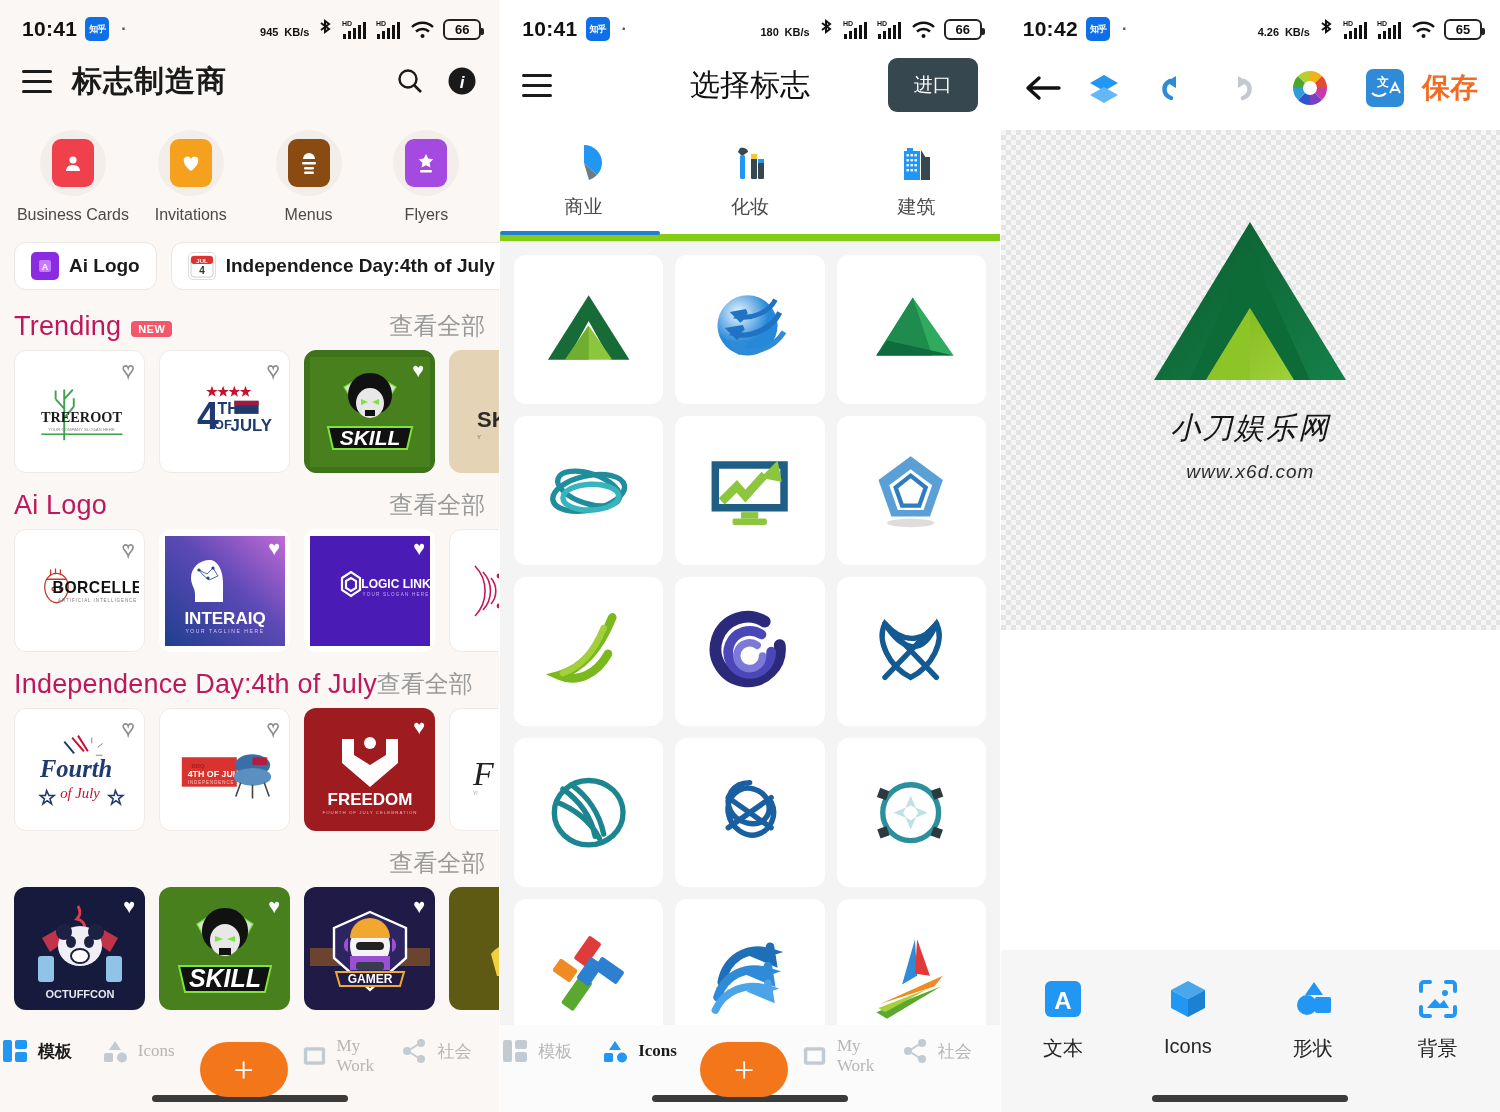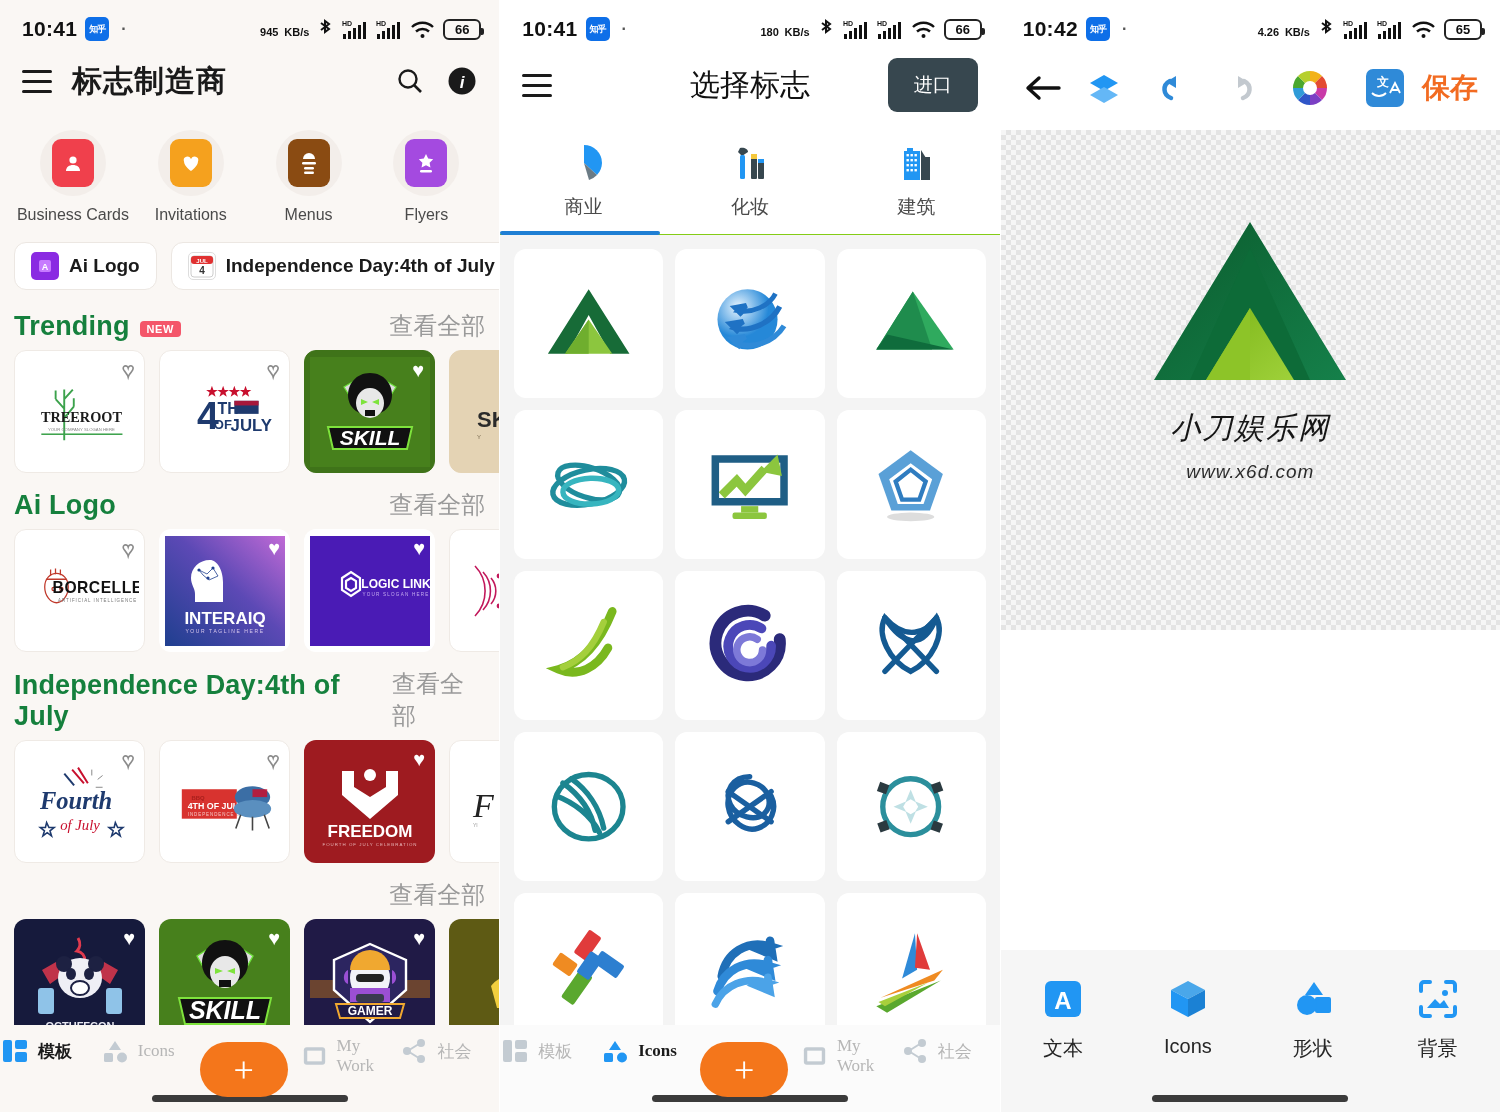--- a/index.html
+++ b/index.html
@@ -48,40 +48,40 @@
 
   .chips { display:flex; gap:14px; padding:14px 14px 10px; overflow:hidden; }
   .chip {
     background:#fff; border:1px solid #ece7e2; border-radius:12px;
     height:48px; display:flex; align-items:center; gap:10px; padding:0 16px;
     font-size:19px; font-weight:600; color:#1a1a1a; white-space:nowrap; flex:none; cursor:pointer;
   }
   .chip-ico { width:28px; height:28px; border-radius:5px; display:flex; align-items:center; justify-content:center; font-size:11px; font-weight:700; color:#fff; overflow:hidden;}
 
   .sec-head { display:flex; align-items:flex-end; padding:10px 14px 8px; }
-  .sec-title { font-size:27px; font-weight:700; color:#15803d; letter-spacing:.2px; }
+  .sec-title { font-size:27px; font-weight:400; color:#be185d; letter-spacing:.2px; }
   .sec-new { background:#f4566a; color:#fff; font-size:11px; font-weight:700; border-radius:4px; padding:2px 7px; margin-left:10px; margin-bottom:5px; letter-spacing:.5px;}
   .sec-all { margin-left:auto; font-size:24px; color:#9a9a9a; cursor:pointer; }
   .sec-all.tight { margin-left:0; }
 
   .row { display:flex; gap:14px; padding:0 14px 6px; overflow:hidden; }
   .tcard { width:131px; height:123px; border-radius:12px; position:relative; flex:none;
            background:#fff; border:1px solid #efeae5; overflow:hidden; cursor:pointer;
            display:flex; align-items:center; justify-content:center; }
   .heart { position:absolute; top:8px; right:10px; font-size:20px; z-index:3; }
   .heart.outline { color:transparent; -webkit-text-stroke:1.6px #8b8b8b; }
   .heart.filled { color:#fff; }
 
   
   .p2 { background:#ffffff; }
   .p2-header { height:78px; display:flex; align-items:center; padding:0 22px; }
   .p2-title { position:absolute; left:0; right:0; text-align:center; font-size:30px; font-weight:400; color:#111; pointer-events:none;}
   .p2-import { margin-left:auto; background:#37474f; color:#fff; font-size:19px; border-radius:9px;
                padding:14px 26px; font-weight:500; z-index:2; cursor:pointer; }
-  .tabs { display:flex; border-bottom:1px solid #84cc16; position:relative; }
+  .tabs { display:flex; border-bottom:7px solid #84cc16; position:relative; }
   .tab { flex:1; display:flex; flex-direction:column; align-items:center; gap:8px; padding:16px 0 14px; cursor:pointer;}
   .tab-label { font-size:19px; color:#4b4b4b; }
   .tab-underline { position:absolute; bottom:-1px; height:4px; background:#1f7fd4; border-radius:2px; }
 
   .grid { display:grid; grid-template-columns:repeat(3,1fr); gap:12px; padding:14px; background:#f4f4f4; }
   .gcell { background:#fff; border-radius:12px; aspect-ratio:1/1; display:flex; align-items:center; justify-content:center; cursor:pointer; }
   .gcell svg { width:72%; height:72%; }
 
   
   .p3 { background:#ffffff; }

